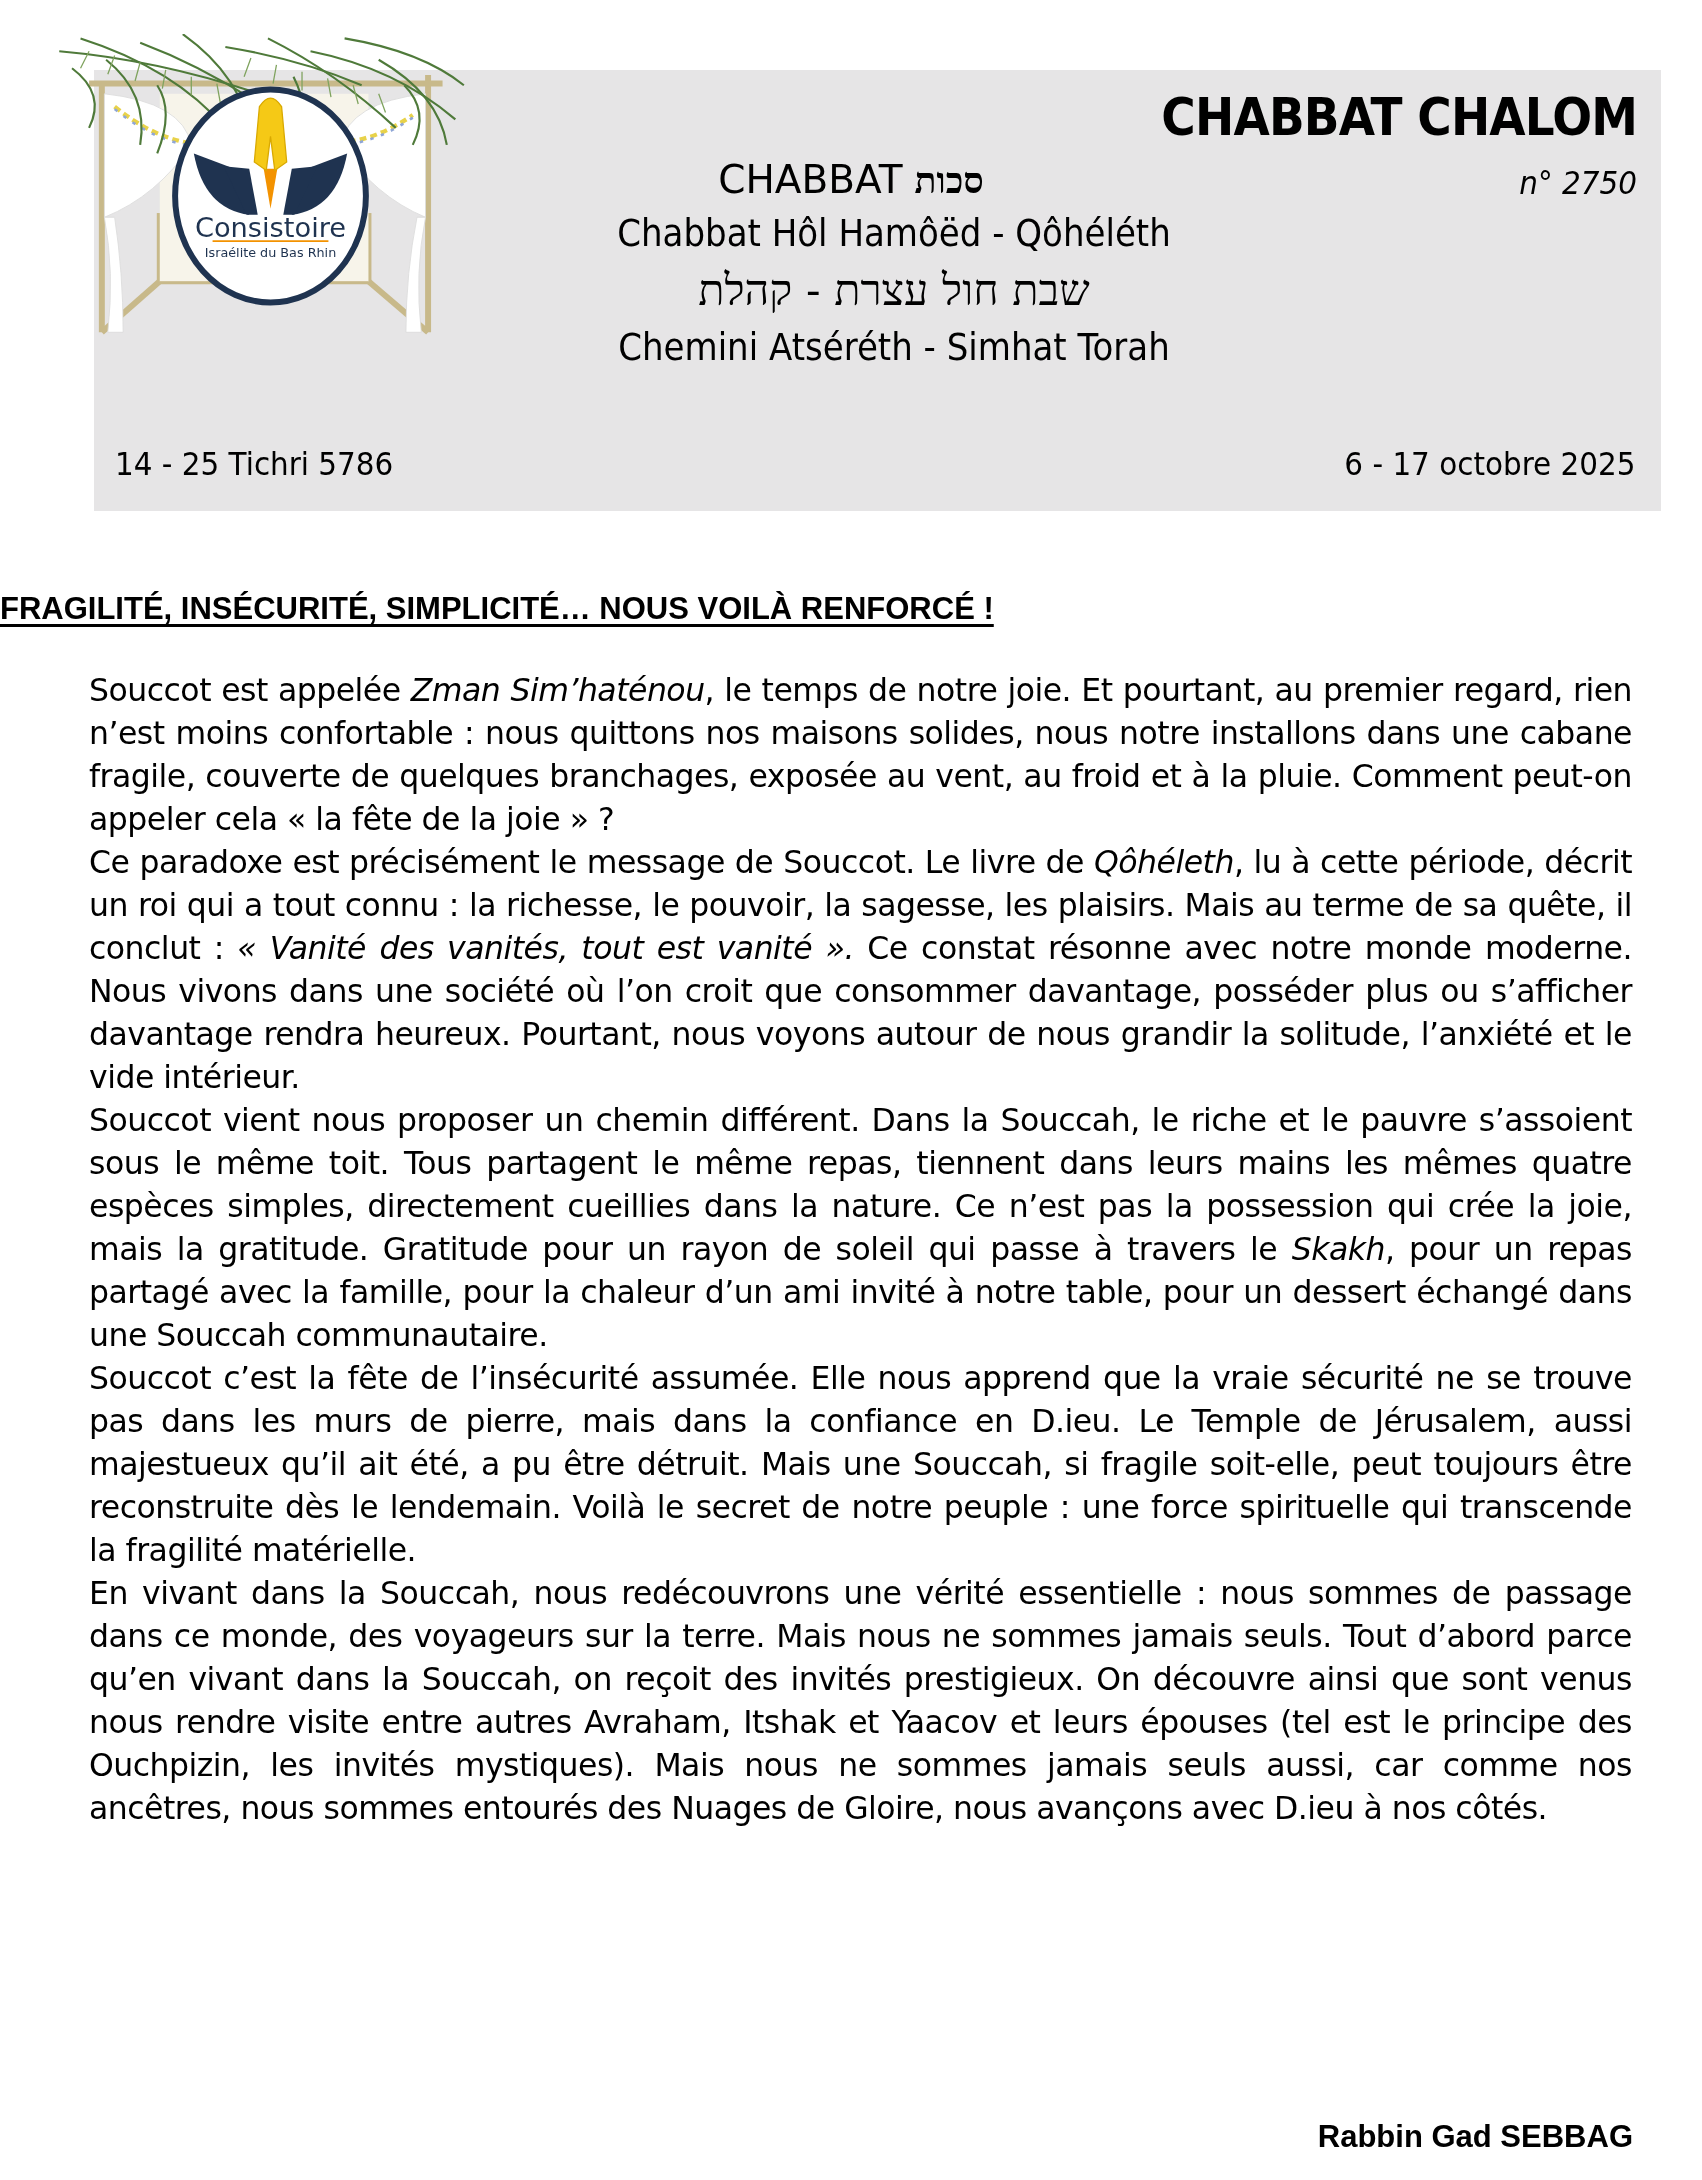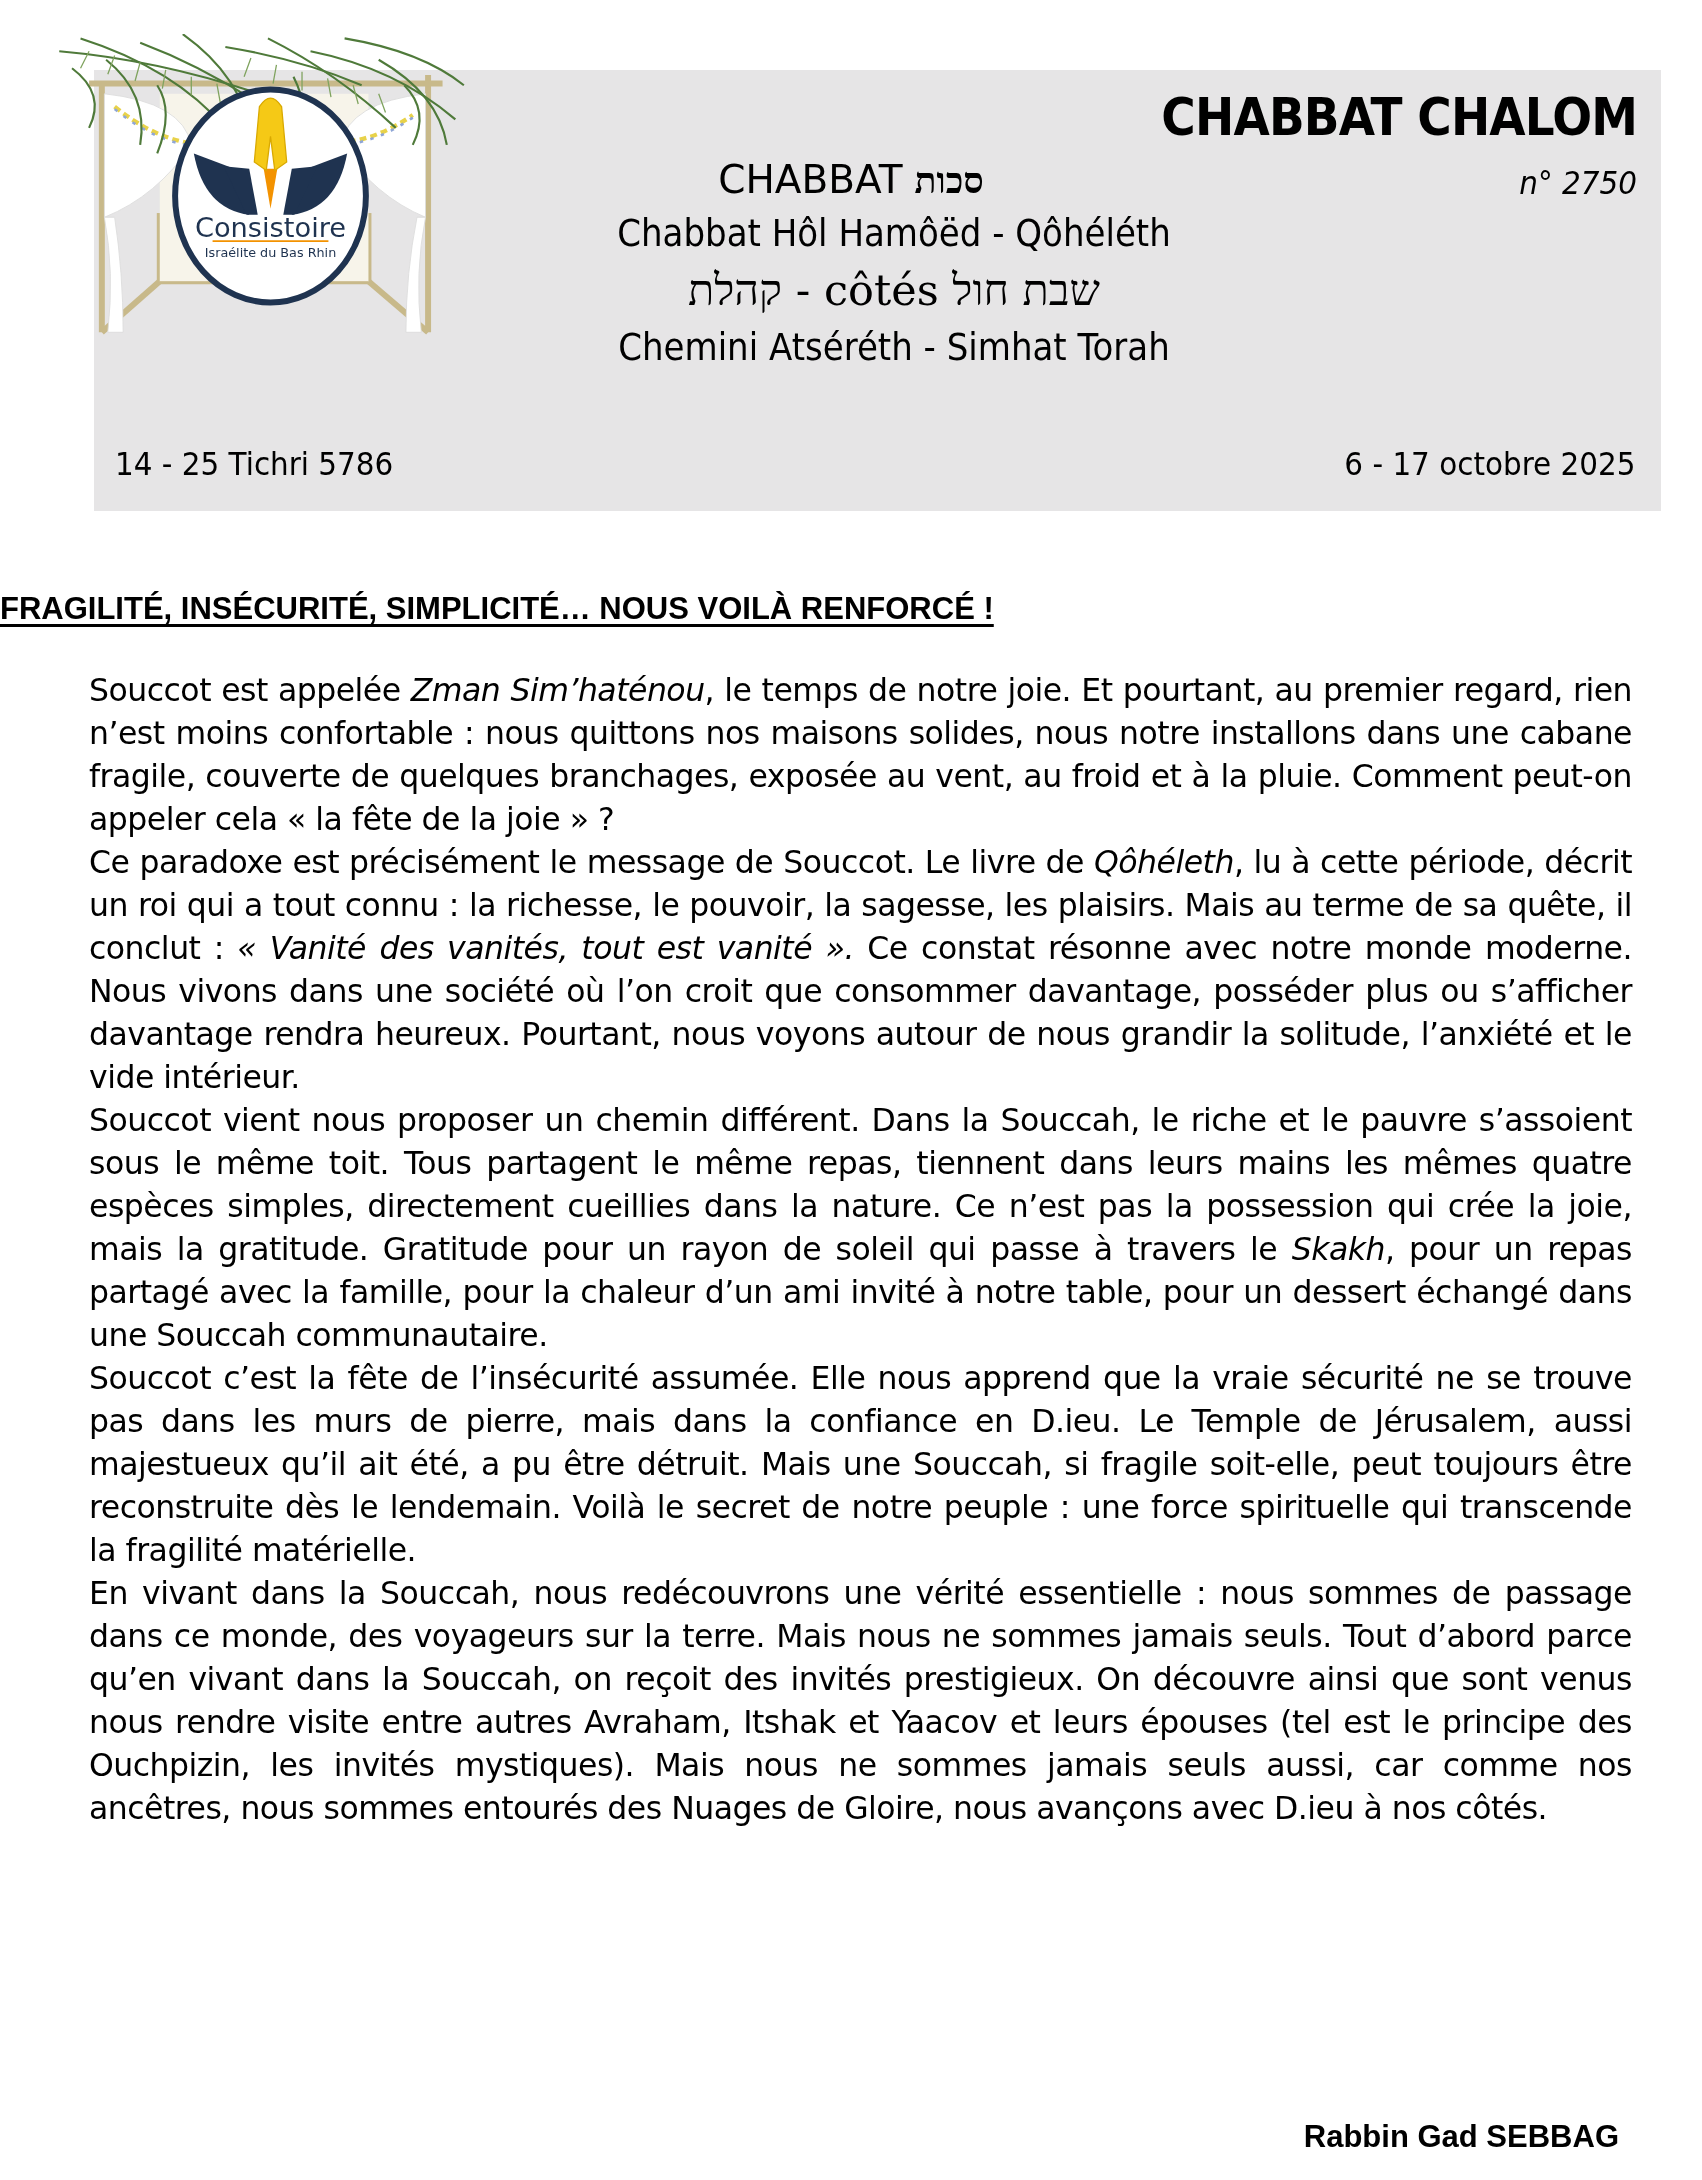--- a/index.html
+++ b/index.html
@@ -43,21 +43,21 @@
     text-decoration: underline; text-decoration-thickness: 2.6px; text-underline-offset: 5.1px;
   }
   .article-body {
     position: absolute; left: 89px; width: 1543px; top: 669px;
     font-family: "DejaVu Sans", sans-serif; font-size: 31.5px; line-height: 43px;
     text-align: justify; letter-spacing: -0.5px;
   }
   .article-body p { margin: 0; }
   .article-body em { }
   .signature {
-    position: absolute; right: 84px; top: 2119px;
+    position: absolute; right: 70px; top: 2119px;
     font-family: "Liberation Sans", sans-serif; font-weight: bold; font-size: 31px;
   }
 </style>
 </head>
 <body>
 
 <div class="header-box"></div>
 
 <svg class="sukkah" viewBox="0 0 560 380">
 
@@ -118,21 +118,21 @@
 </svg>
 
 <div class="title-main">CHABBAT CHALOM</div>
 <div class="issue-number">n° 2750</div>
 
 <div class="center-col">
   <div class="souccot-line">
     <span>CHABBAT</span><span class="heb" dir="rtl">סכות</span>
   </div>
   <div class="sub-fr">Chabbat Hôl Hamôëd - Qôhéléth</div>
-  <div class="sub-he">שבת חול  côtés - קהלת</div>
+  <div class="sub-he">שבת חול  עצרת - קהלת</div>
   <div class="sub-fr">Chemini Atséréth - Simhat Torah</div>
 </div>
 
 <div class="date-left">14 - 25 Tichri 5786</div>
 <div class="date-right">6 - 17 octobre 2025</div>
 
 <div class="article-title">FRAGILITÉ, INSÉCURITÉ, SIMPLICITÉ… NOUS VOILÀ RENFORCÉ !</div>
 
 <div class="article-body">
   <p><span>Souccot est appelée </span><em>Zman Sim’haténou</em><span>, le temps de notre joie. Et pourtant, au premier regard, rien n’est moins confortable : nous quittons nos maisons solides, nous notre installons dans une cabane fragile, couverte de quelques branchages, exposée au vent, au froid et à la pluie. Comment peut-on appeler cela « la fête de la joie » ?</span></p>

